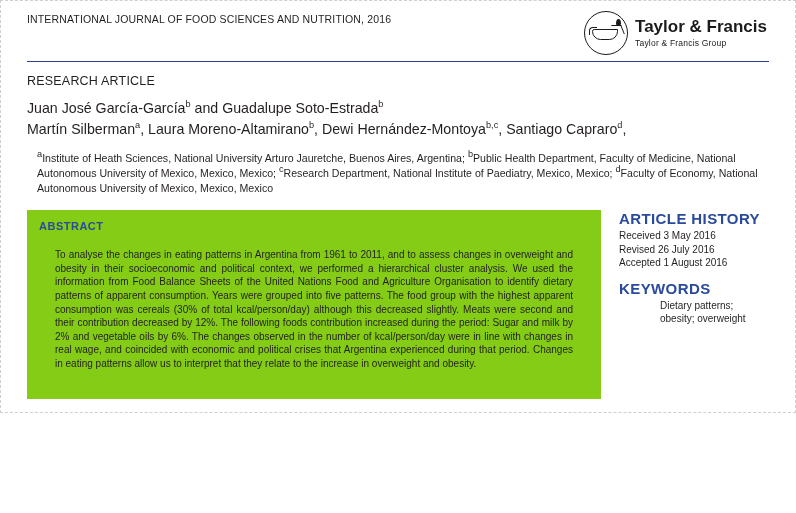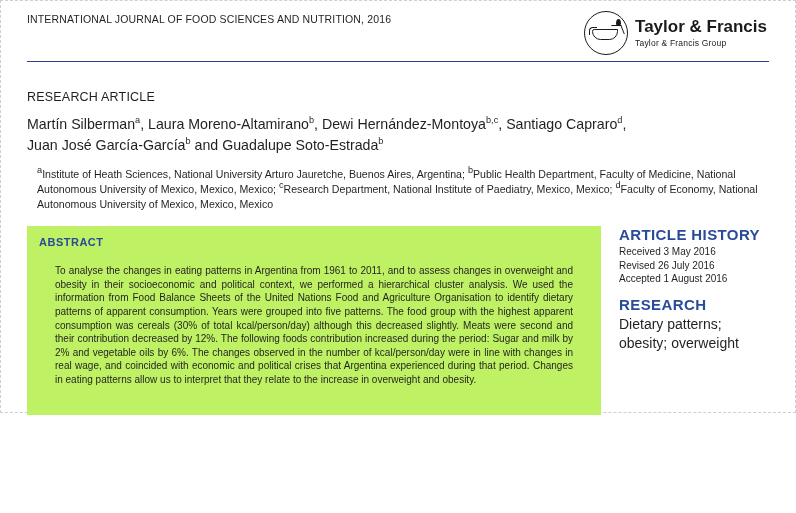--- a/index.html
+++ b/index.html
@@ -110,21 +110,21 @@
     letter-spacing: 0.2px;
   }
   .rule-blue {
     border-top: 1.6px solid #2c3f8c;
     margin: 2px 0 0 0;
   }
   
   .article-type {
     font-size: 12.5px;
     color: #231f20;
-    margin: 28px 0 10px 0;
+    margin: 12px 0 10px 0;
     letter-spacing: 0.2px;
   }
   
   .title {
     font-size: 21.5px;
     line-height: 1.25;
     color: #2a4a9b;
     font-weight: bold;
     margin: 0 0 14px 0;
     letter-spacing: -0.1px;
@@ -149,21 +149,21 @@
     margin-bottom: 14px;
     margin-left: 10px;
   }
   
   .lower {
     display: flex;
     gap: 18px;
   }
   .abstract-box {
     width: 584px;
-    background: #bef264;
+    background: #84cc16;
     padding: 10px 12px 12px 12px;
     box-sizing: border-box;
   }
   .abstract-heading {
     font-size: 11px;
     font-weight: bold;
     color: #2a4a9b;
     letter-spacing: 0.5px;
     margin-bottom: 4px;
   }
@@ -187,23 +187,24 @@
   }
   .meta-line {
     font-size: 10px;
     line-height: 1.33;
     color: #231f20;
   }
   .meta-gap {
     height: 11px;
   }
   .meta-body {
-    font-size: 14px;
+    font-size: 10px;
     line-height: 1.33;
     color: #231f20;
+    margin-left: 41px;
   }
 </style>
 </head>
 <body>
 
 <div class="page">
 
   <div class="header">
     <div class="journal-block">
       <div class="journal-title">INTERNATIONAL JOURNAL OF FOOD SCIENCES AND NUTRITION, 2016</div>
@@ -221,37 +222,37 @@
       </div>
     </div>
   </div>
 
   <div class="rule-blue"></div>
 
   <div class="article-type">RESEARCH ARTICLE</div>
 
 
   <div class="authors">
+    <div id="author-line-2"><span>Juan José García-García</span><sup>b</sup><span> and </span><span>Guadalupe Soto-Estrada</span><sup>b</sup></div>
     <div id="author-line-1"><span>Martín Silberman</span><sup>a</sup><span>, </span><span>Laura Moreno-Altamirano</span><sup>b</sup><span>, </span><span>Dewi Hernández-Montoya</span><sup>b,c</sup><span>, </span><span>Santiago Capraro</span><sup>d</sup><span>, </span></div>
-    <div id="author-line-2"><span>Juan José García-García</span><sup>b</sup><span> and </span><span>Guadalupe Soto-Estrada</span><sup>b</sup></div>
   </div>
 
   <div class="affils" id="affiliation-list"><sup>a</sup><span>Institute of Heath Sciences, National University Arturo Jauretche, Buenos Aires, Argentina; </span><sup>b</sup><span>Public Health Department, Faculty of Medicine, National Autonomous University of Mexico, Mexico, Mexico; </span><sup>c</sup><span>Research Department, National Institute of Paediatry, Mexico, Mexico; </span><sup>d</sup><span>Faculty of Economy, National Autonomous University of Mexico, Mexico, Mexico</span></div>
 
   <div class="lower">
     <div class="abstract-box">
       <div class="abstract-heading">ABSTRACT</div>
       <p class="abstract-text">To analyse the changes in eating patterns in Argentina from 1961 to 2011, and to assess changes in overweight and obesity in their socioeconomic and political context, we performed a hierarchical cluster analysis. We used the information from Food Balance Sheets of the United Nations Food and Agriculture Organisation to identify dietary patterns of apparent consumption. Years were grouped into five patterns. The food group with the highest apparent consumption was cereals (30% of total kcal/person/day) although this decreased slightly. Meats were second and their contribution decreased by 12%. The following foods contribution increased during the period: Sugar and milk by 2% and vegetable oils by 6%. The changes observed in the number of kcal/person/day were in line with changes in real wage, and coincided with economic and political crises that Argentina experienced during that period. Changes in eating patterns allow us to interpret that they relate to the increase in overweight and obesity.</p>
     </div>
     <div class="meta-col">
       <div class="meta-heading">ARTICLE HISTORY</div>
       <div id="article-history-lines">
           <div class="meta-line">Received 3 May 2016</div>
           <div class="meta-line">Revised 26 July 2016</div>
           <div class="meta-line">Accepted 1 August 2016</div>
         </div>
       <div class="meta-gap"></div>
-      <div class="meta-heading">RESEARCH</div>
+      <div class="meta-heading">KEYWORDS</div>
       <div class="meta-body">Dietary patterns; obesity; overweight</div>
     </div>
   </div>
 
 </div>
 
 </body></html>

